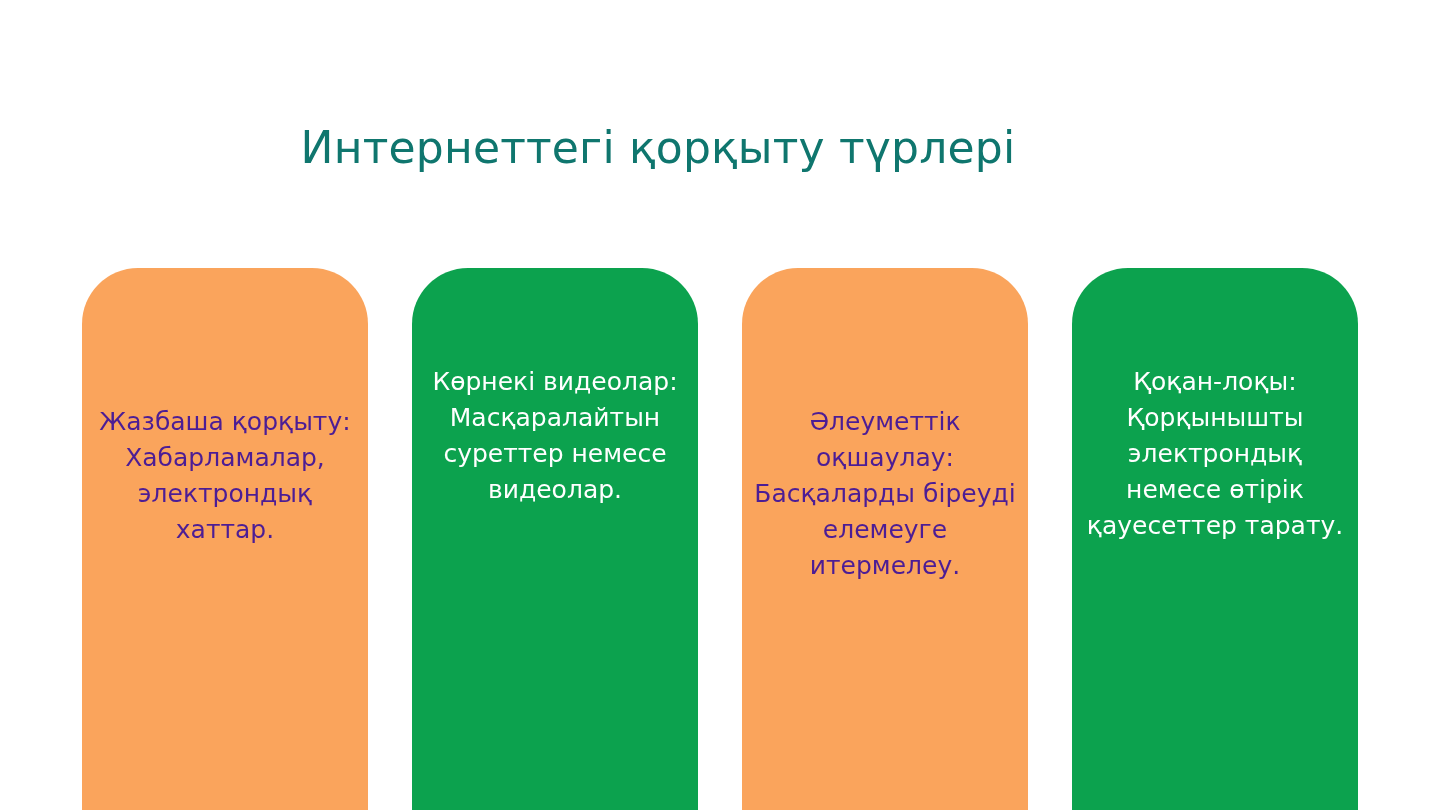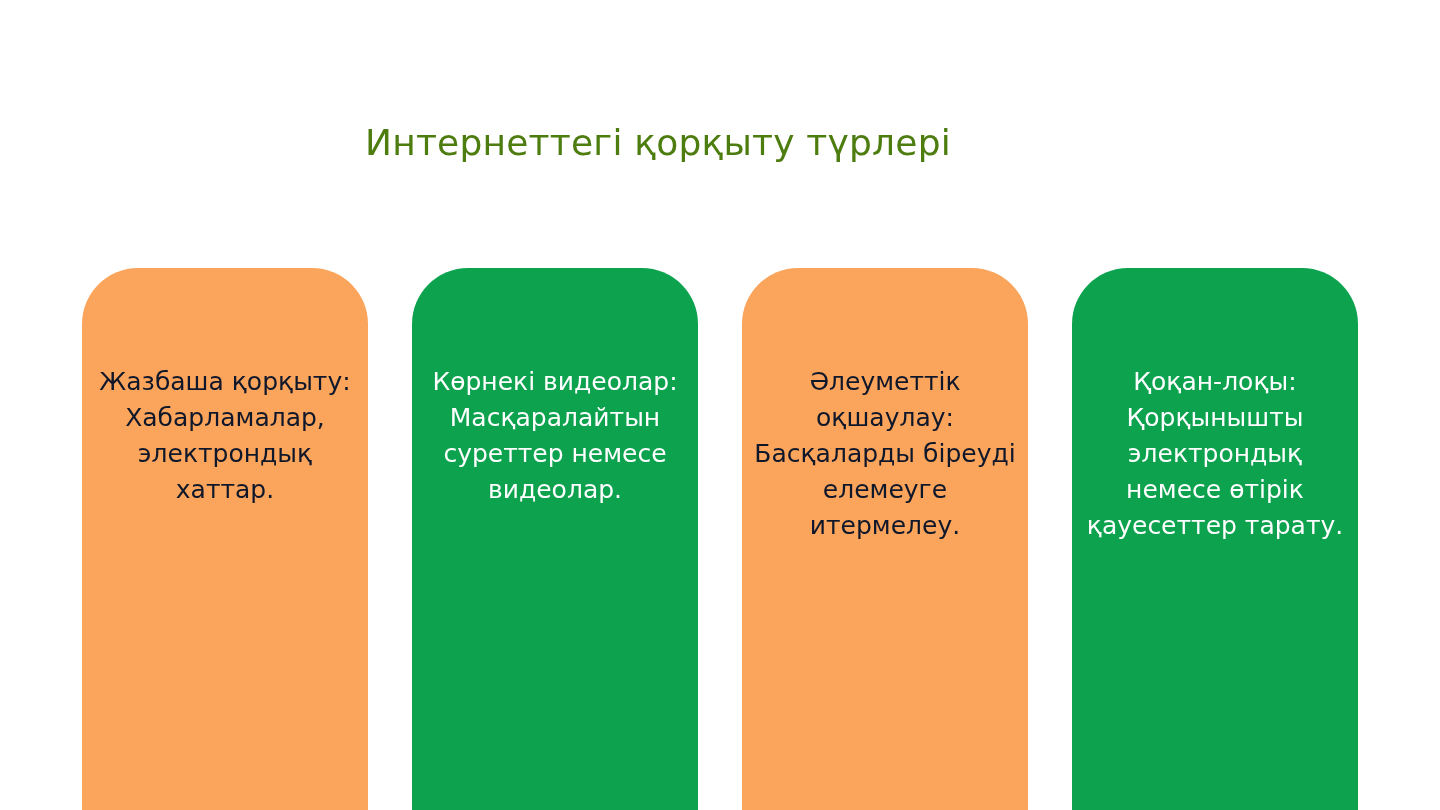--- a/index.html
+++ b/index.html
@@ -23,24 +23,24 @@
     background: #ffffff;
     overflow: hidden;
   }
 
   .slide-title {
     position: absolute;
     left: 0;
     top: 88px;
     width: 1316px;
     text-align: center;
-    font-size: 36px;
+    font-size: 44px;
     line-height: 62px;
     font-weight: 400;
-    color: #4d7c0f;
+    color: #0f766e;
     letter-spacing: 0.2px;
     white-space: nowrap;
   }
 
   .cards {
     position: absolute;
     left: 82px;
     top: 268px;
     width: 1276px;
     height: 560px;
@@ -71,21 +71,22 @@
     display: block;
     font-size: 25px;
     line-height: 36px;
     font-weight: 400;
     word-break: break-word;
     overflow-wrap: break-word;
     hyphens: none;
     text-align: center;
   }
   .card.orange .card-text {
-    color: #0f172a;
+    color: #4c1d95;
+    margin-top: 40px;
   }
   .card.green .card-text {
     color: #ffffff;
   }
 </style>
 </head>
 <body>
 
 <div class="slide">
 

